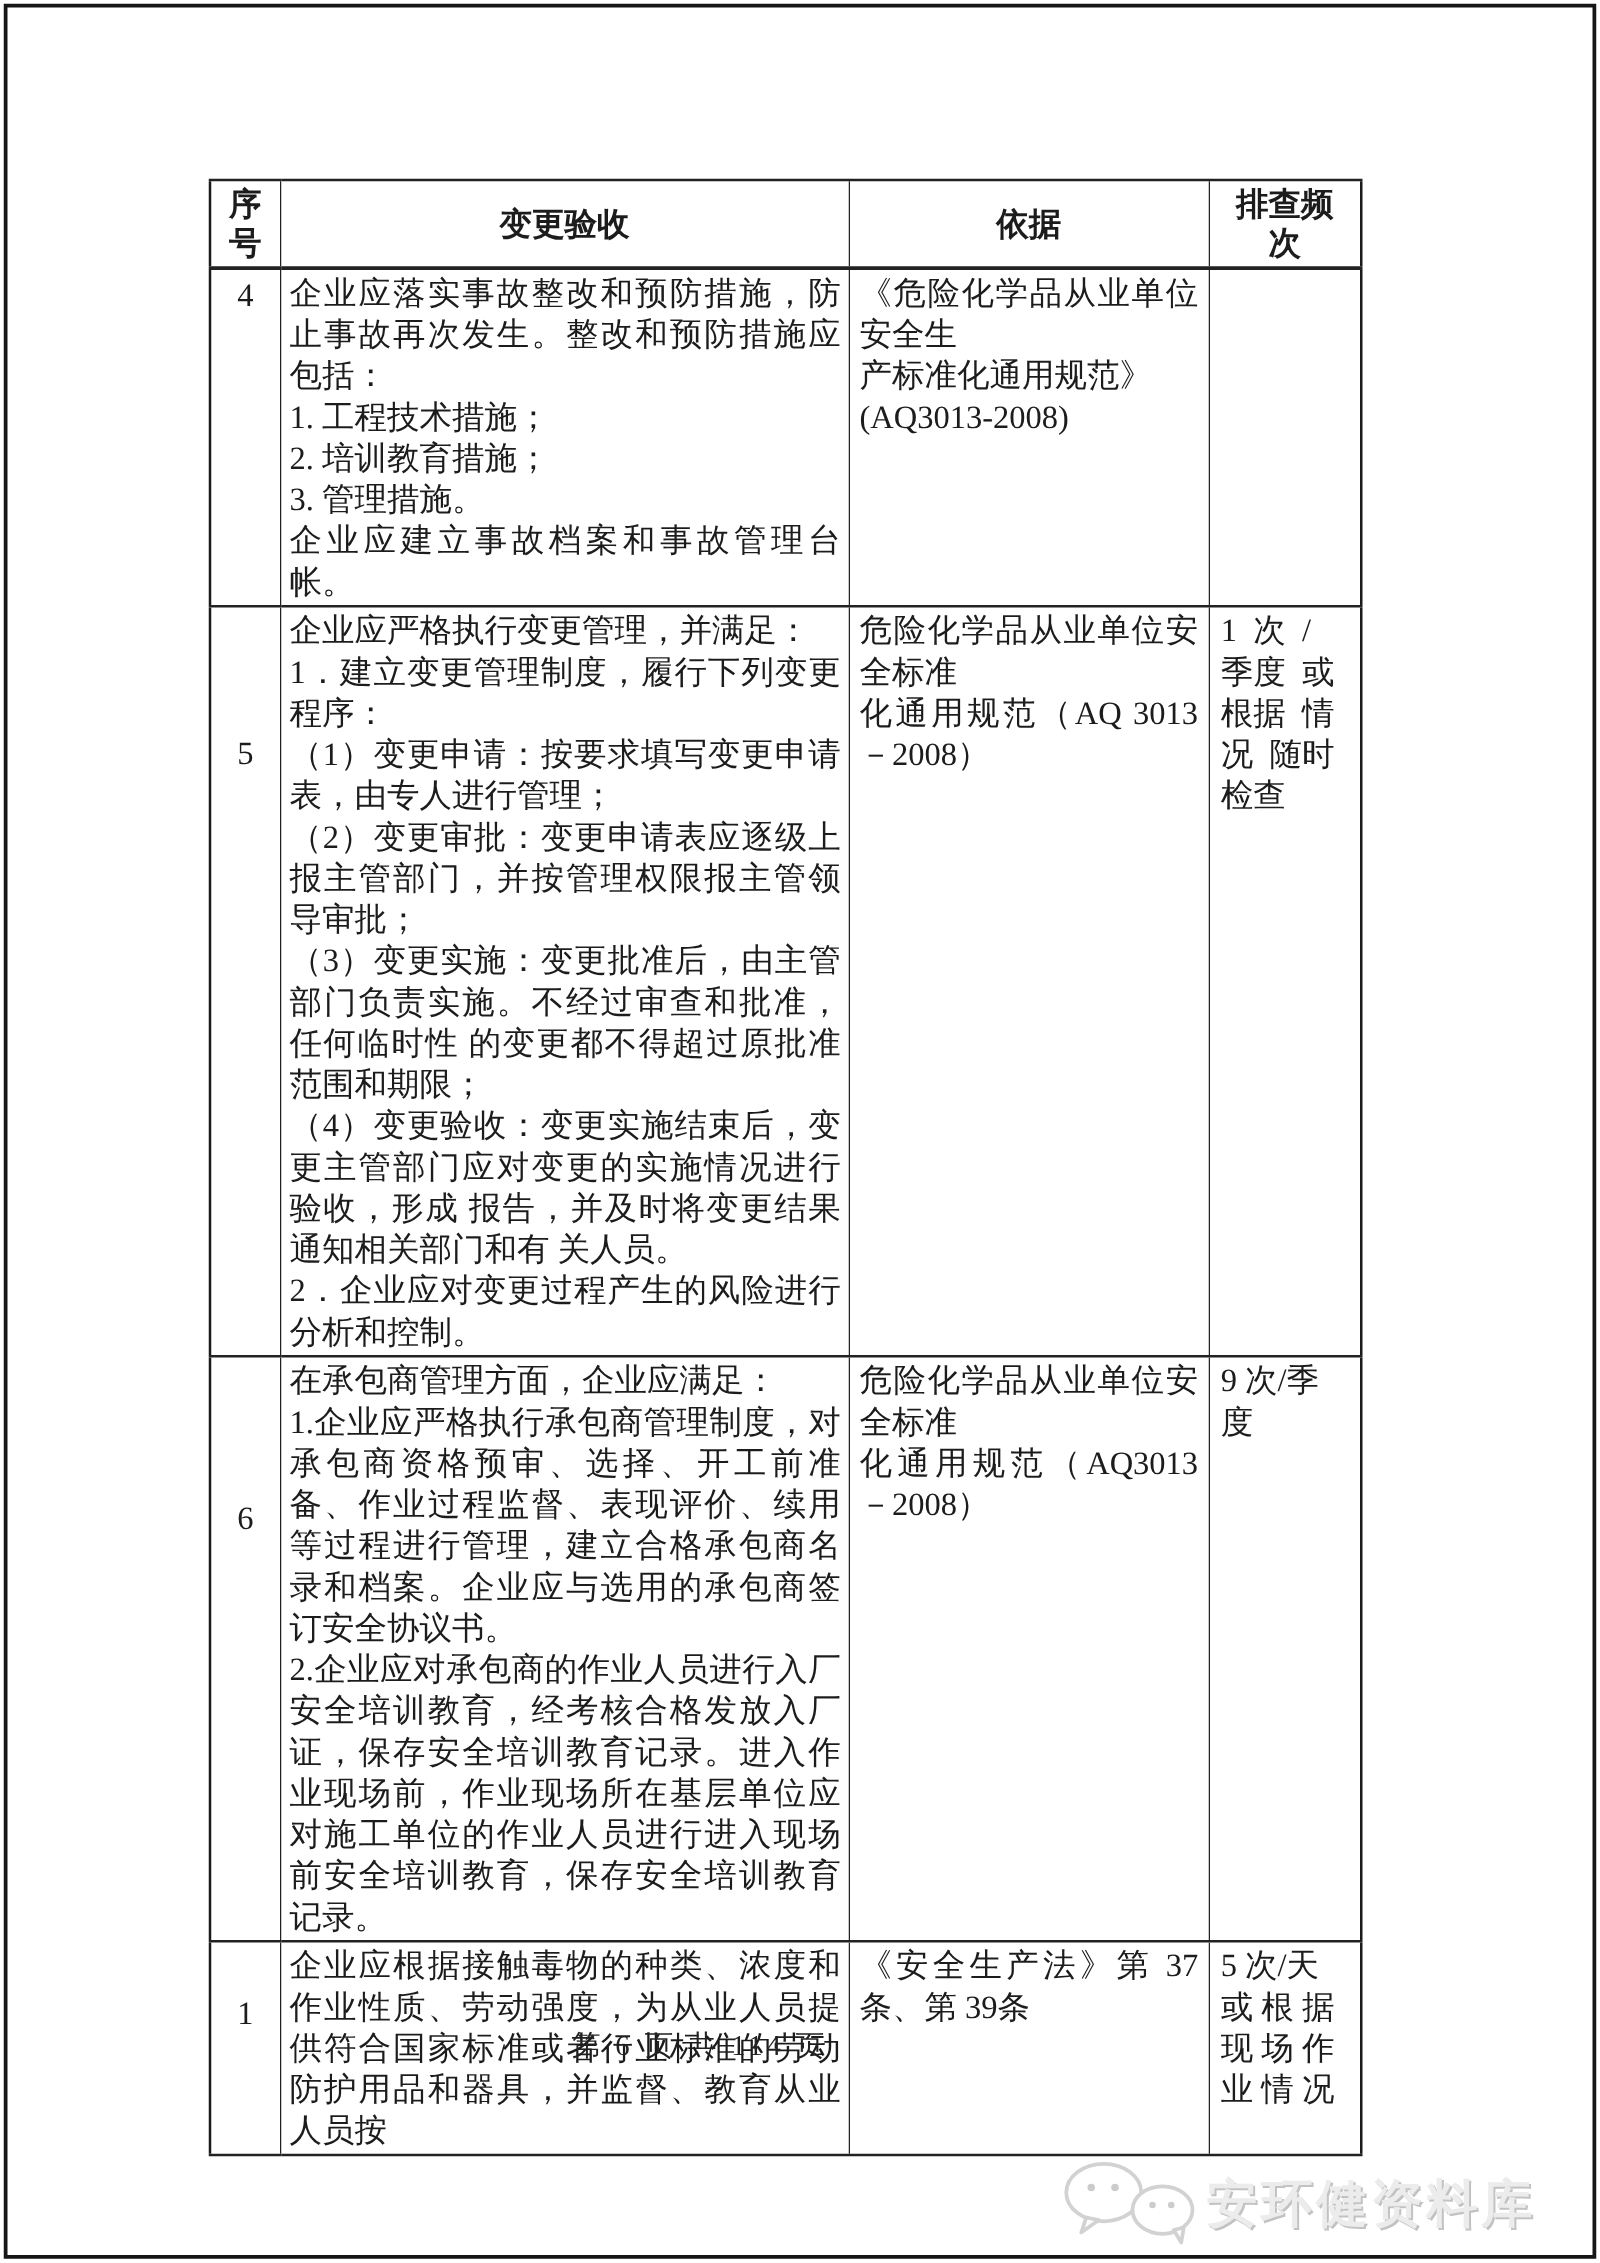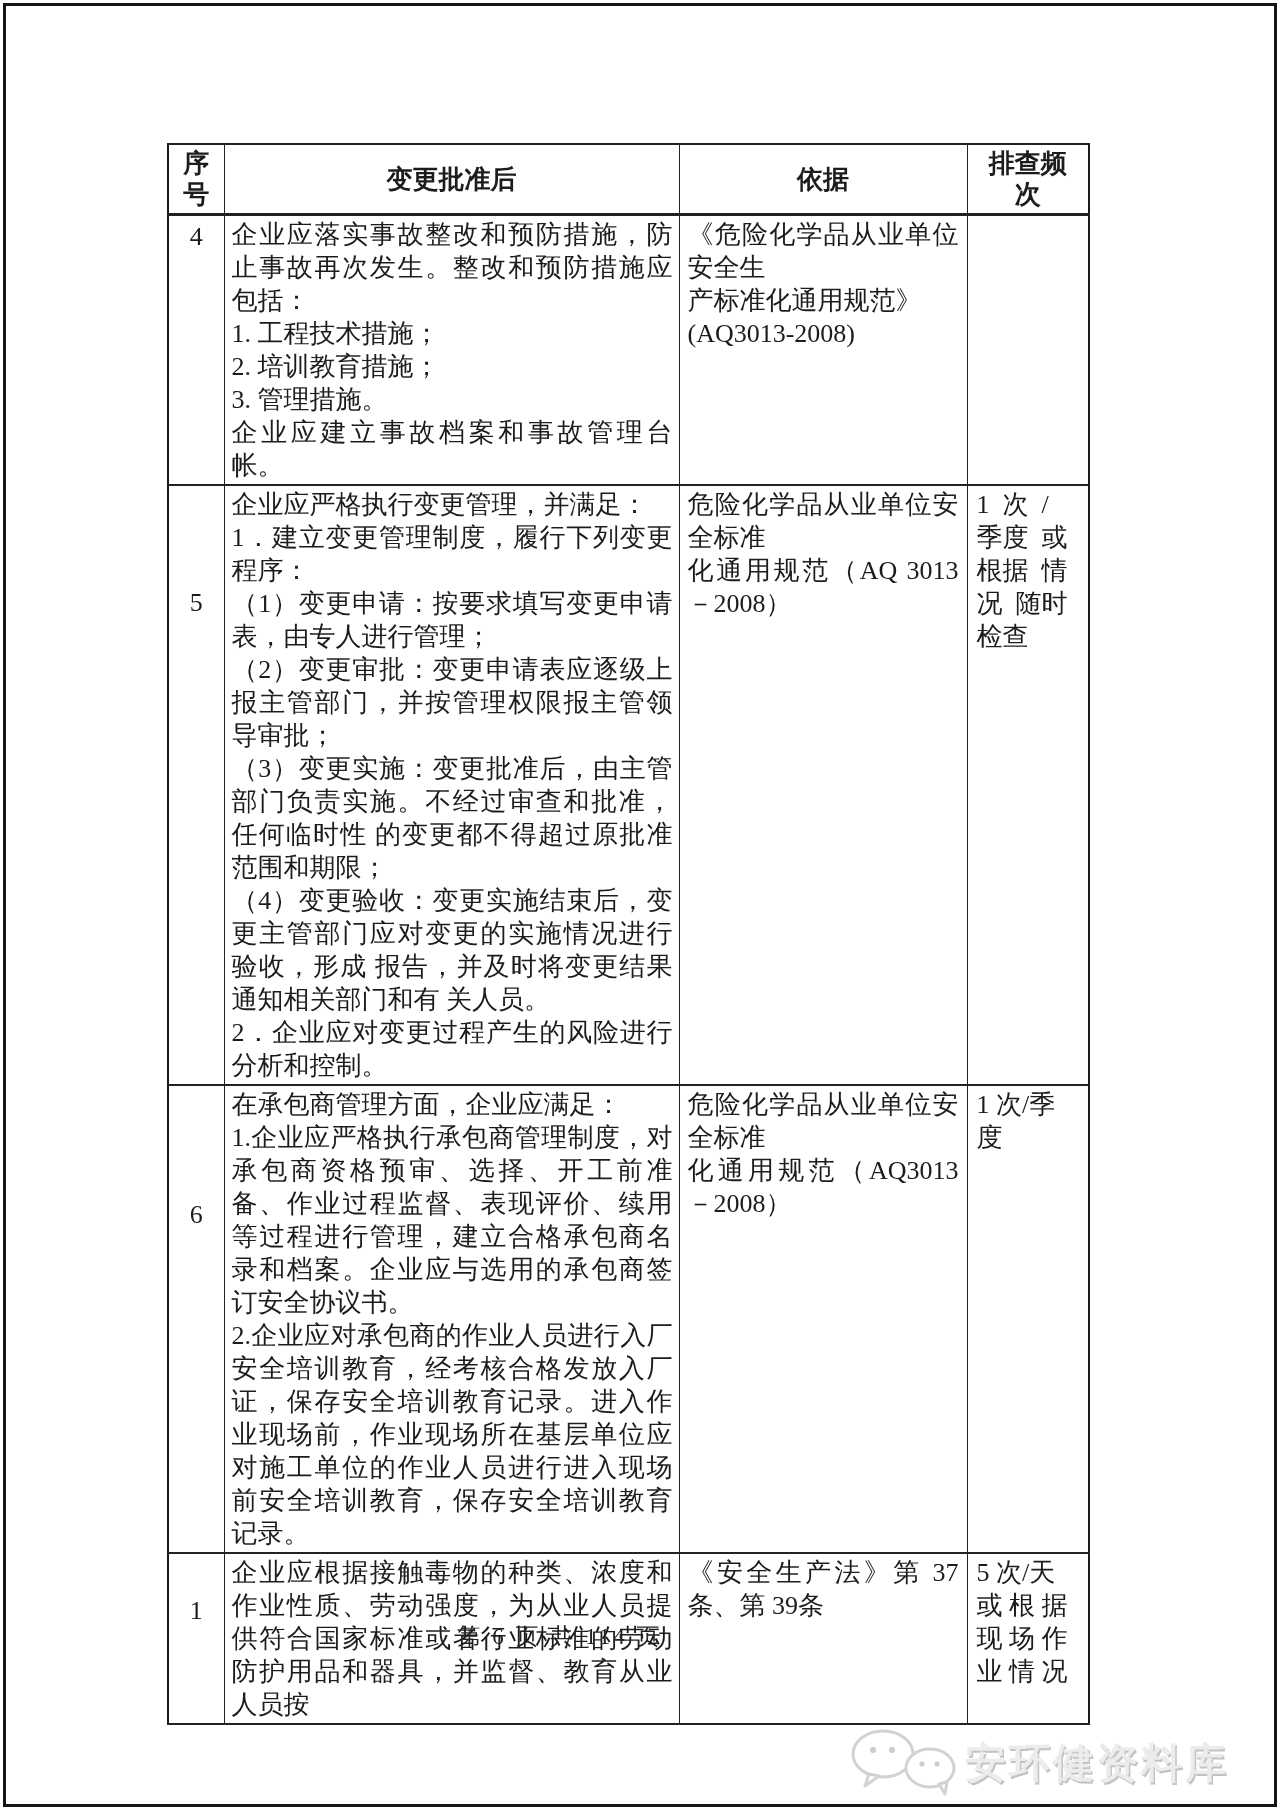--- a/index.html
+++ b/index.html
@@ -75,21 +75,21 @@
   <colgroup>
     <col class="c-no">
       <col class="c-content">
       <col class="c-basis">
       <col class="c-freq">
   </colgroup>
   <thead>
     <tr>
       <th>序
 号</th>
-      <th>变更批准后</th>
+      <th>变更验收</th>
       <th>依据</th>
       <th>排查频
 次</th>
     </tr>
   </thead>
   <tbody>
     <tr class="row-4">
       <td class="cell-no">4</td>
       <td class="cell-content">企业应落实事故整改和预防措施，防止事故再次发生。整改和预防措施应包括：
 1. 工程技术措施；
@@ -118,21 +118,21 @@
 况  随时
 检查</td>
     </tr>
     <tr class="row-6">
       <td class="cell-no">6</td>
       <td class="cell-content">在承包商管理方面，企业应满足：
 1.企业应严格执行承包商管理制度，对承包商资格预审、选择、开工前准备、作业过程监督、表现评价、续用等过程进行管理，建立合格承包商名录和档案。企业应与选用的承包商签订安全协议书。
 2.企业应对承包商的作业人员进行入厂安全培训教育，经考核合格发放入厂证，保存安全培训教育记录。进入作业现场前，作业现场所在基层单位应对施工单位的作业人员进行进入现场前安全培训教育，保存安全培训教育记录。</td>
       <td class="cell-basis">危险化学品从业单位安全标准
 化通用规范（AQ3013－2008）</td>
-      <td class="cell-freq">1 次/季
+      <td class="cell-freq">9 次/季
 度</td>
     </tr>
     <tr class="row-s1">
       <td class="cell-no">1</td>
       <td class="cell-content">企业应根据接触毒物的种类、浓度和作业性质、劳动强度，为从业人员提供符合国家标准或者行业标准的劳动防护用品和器具，并监督、教育从业人员按</td>
       <td class="cell-basis">《安全生产法》第 37 条、第 39条</td>
       <td class="cell-freq">5 次/天
 或 根 据
 现 场 作
 业 情 况</td>

